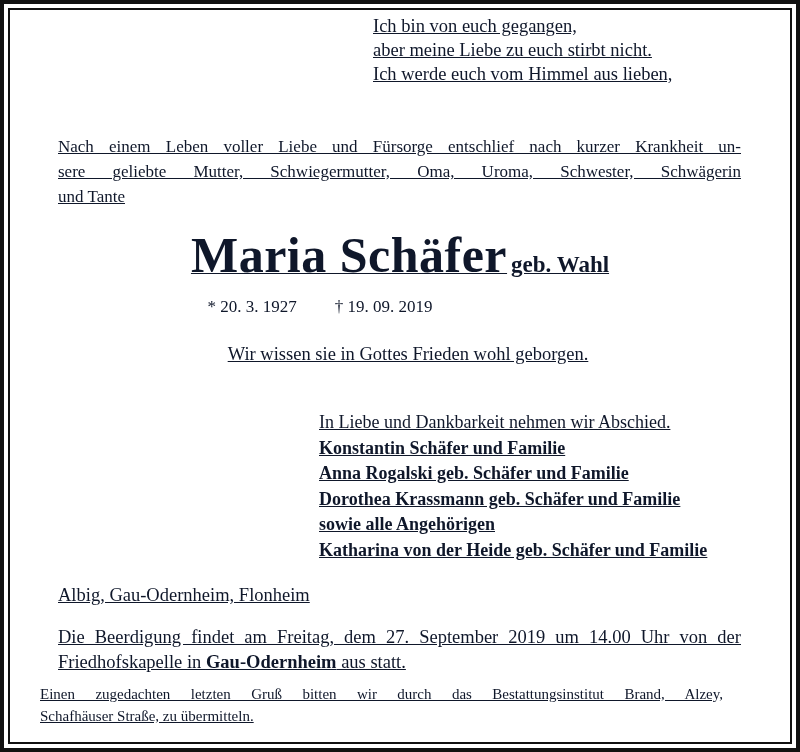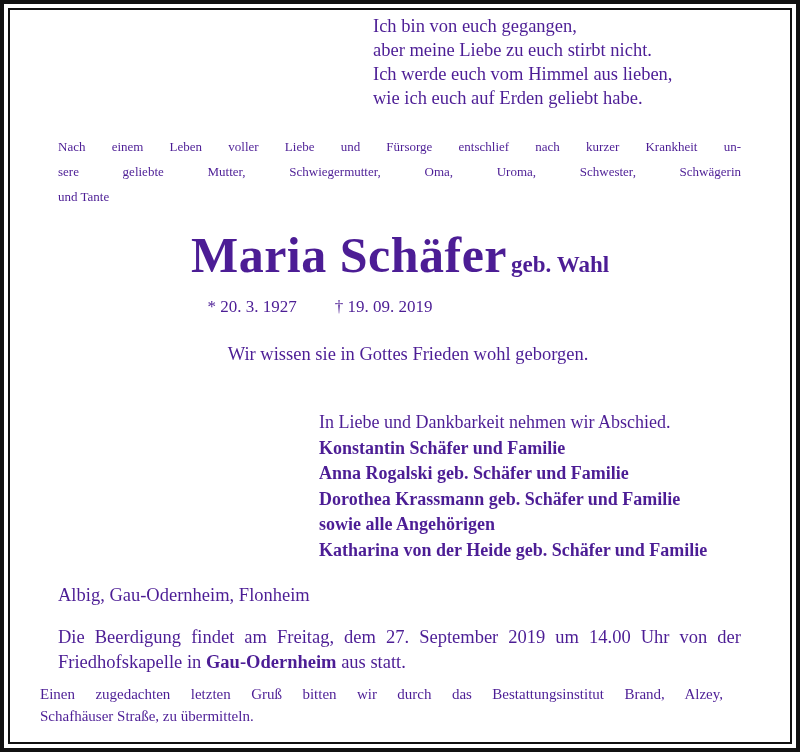--- a/index.html
+++ b/index.html
@@ -5,24 +5,24 @@
   html, body { margin: 0; padding: 0; background: #ffffff; }
   body { width: 800px; height: 752px; position: relative; overflow: hidden; }
   .frame {
     position: absolute; left: 0; top: 0; width: 800px; height: 752px;
     box-sizing: border-box; border: 4px solid #111; background: #fff;
   }
   .frame-inner {
     position: absolute; left: 4px; top: 4px; right: 4px; bottom: 4px;
     box-sizing: border-box; border: 2px solid #111; background: #fff;
   }
-  .serif { font-family: "Liberation Serif", "DejaVu Serif", serif; color: #4c1d95; }
+  .serif { font-family: "Liberation Serif", "DejaVu Serif", serif; color: #0f172a; text-decoration: underline; }
   .poem { position: absolute; left: 373px; top: 14px; font-size: 18.5px; line-height: 24px; }
   .poem div { white-space: nowrap; }
-  .intro { position: absolute; left: 58px; top: 134px; width: 683px; font-size: 13px; line-height: 25px; }
+  .intro { position: absolute; left: 58px; top: 134px; width: 683px; font-size: 17px; line-height: 25px; }
   .intro .j { text-align: justify; text-align-last: justify; }
   .name-row { position: absolute; left: 0; width: 800px; top: 226px; text-align: center; white-space: nowrap; }
   .name { font-size: 50px; font-weight: bold; letter-spacing: 0.5px; margin-top: 46px; }
   .maiden { font-size: 23px; font-weight: bold; margin-left: 4px; }
   .dates { position: absolute; left: 0; width: 640px; top: 297px; text-align: center; font-size: 17px; white-space: nowrap; }
   .dates span { display: inline-block; }
   .dates .gap { width: 38px; }
   .faith { position: absolute; left: 8px; width: 800px; top: 344px; text-align: center; font-size: 18.5px; }
   .mourners { position: absolute; left: 319px; top: 410px; font-size: 18px; line-height: 25.5px; }
   .mourners div { white-space: nowrap; }
@@ -38,21 +38,20 @@
 <body>
 
 <div class="frame">
   <div class="frame-inner"></div>
 </div>
 
 <div class="poem serif">
   <div>Ich bin von euch gegangen,</div>
   <div>aber meine Liebe zu euch stirbt nicht.</div>
   <div>Ich werde euch vom Himmel aus lieben,</div>
-  <div>wie ich euch auf Erden geliebt habe.</div>
 </div>
 
 <div class="intro serif">
   <div class="j">Nach einem Leben voller Liebe und Fürsorge entschlief nach kurzer Krankheit un-</div>
   <div class="j">sere geliebte Mutter, Schwiegermutter, Oma, Uroma, Schwester, Schwägerin</div>
   <div>und Tante</div>
 </div>
 
 <div class="name-row serif">
   <span class="name">Maria Schäfer</span><span class="maiden">geb. Wahl</span>

